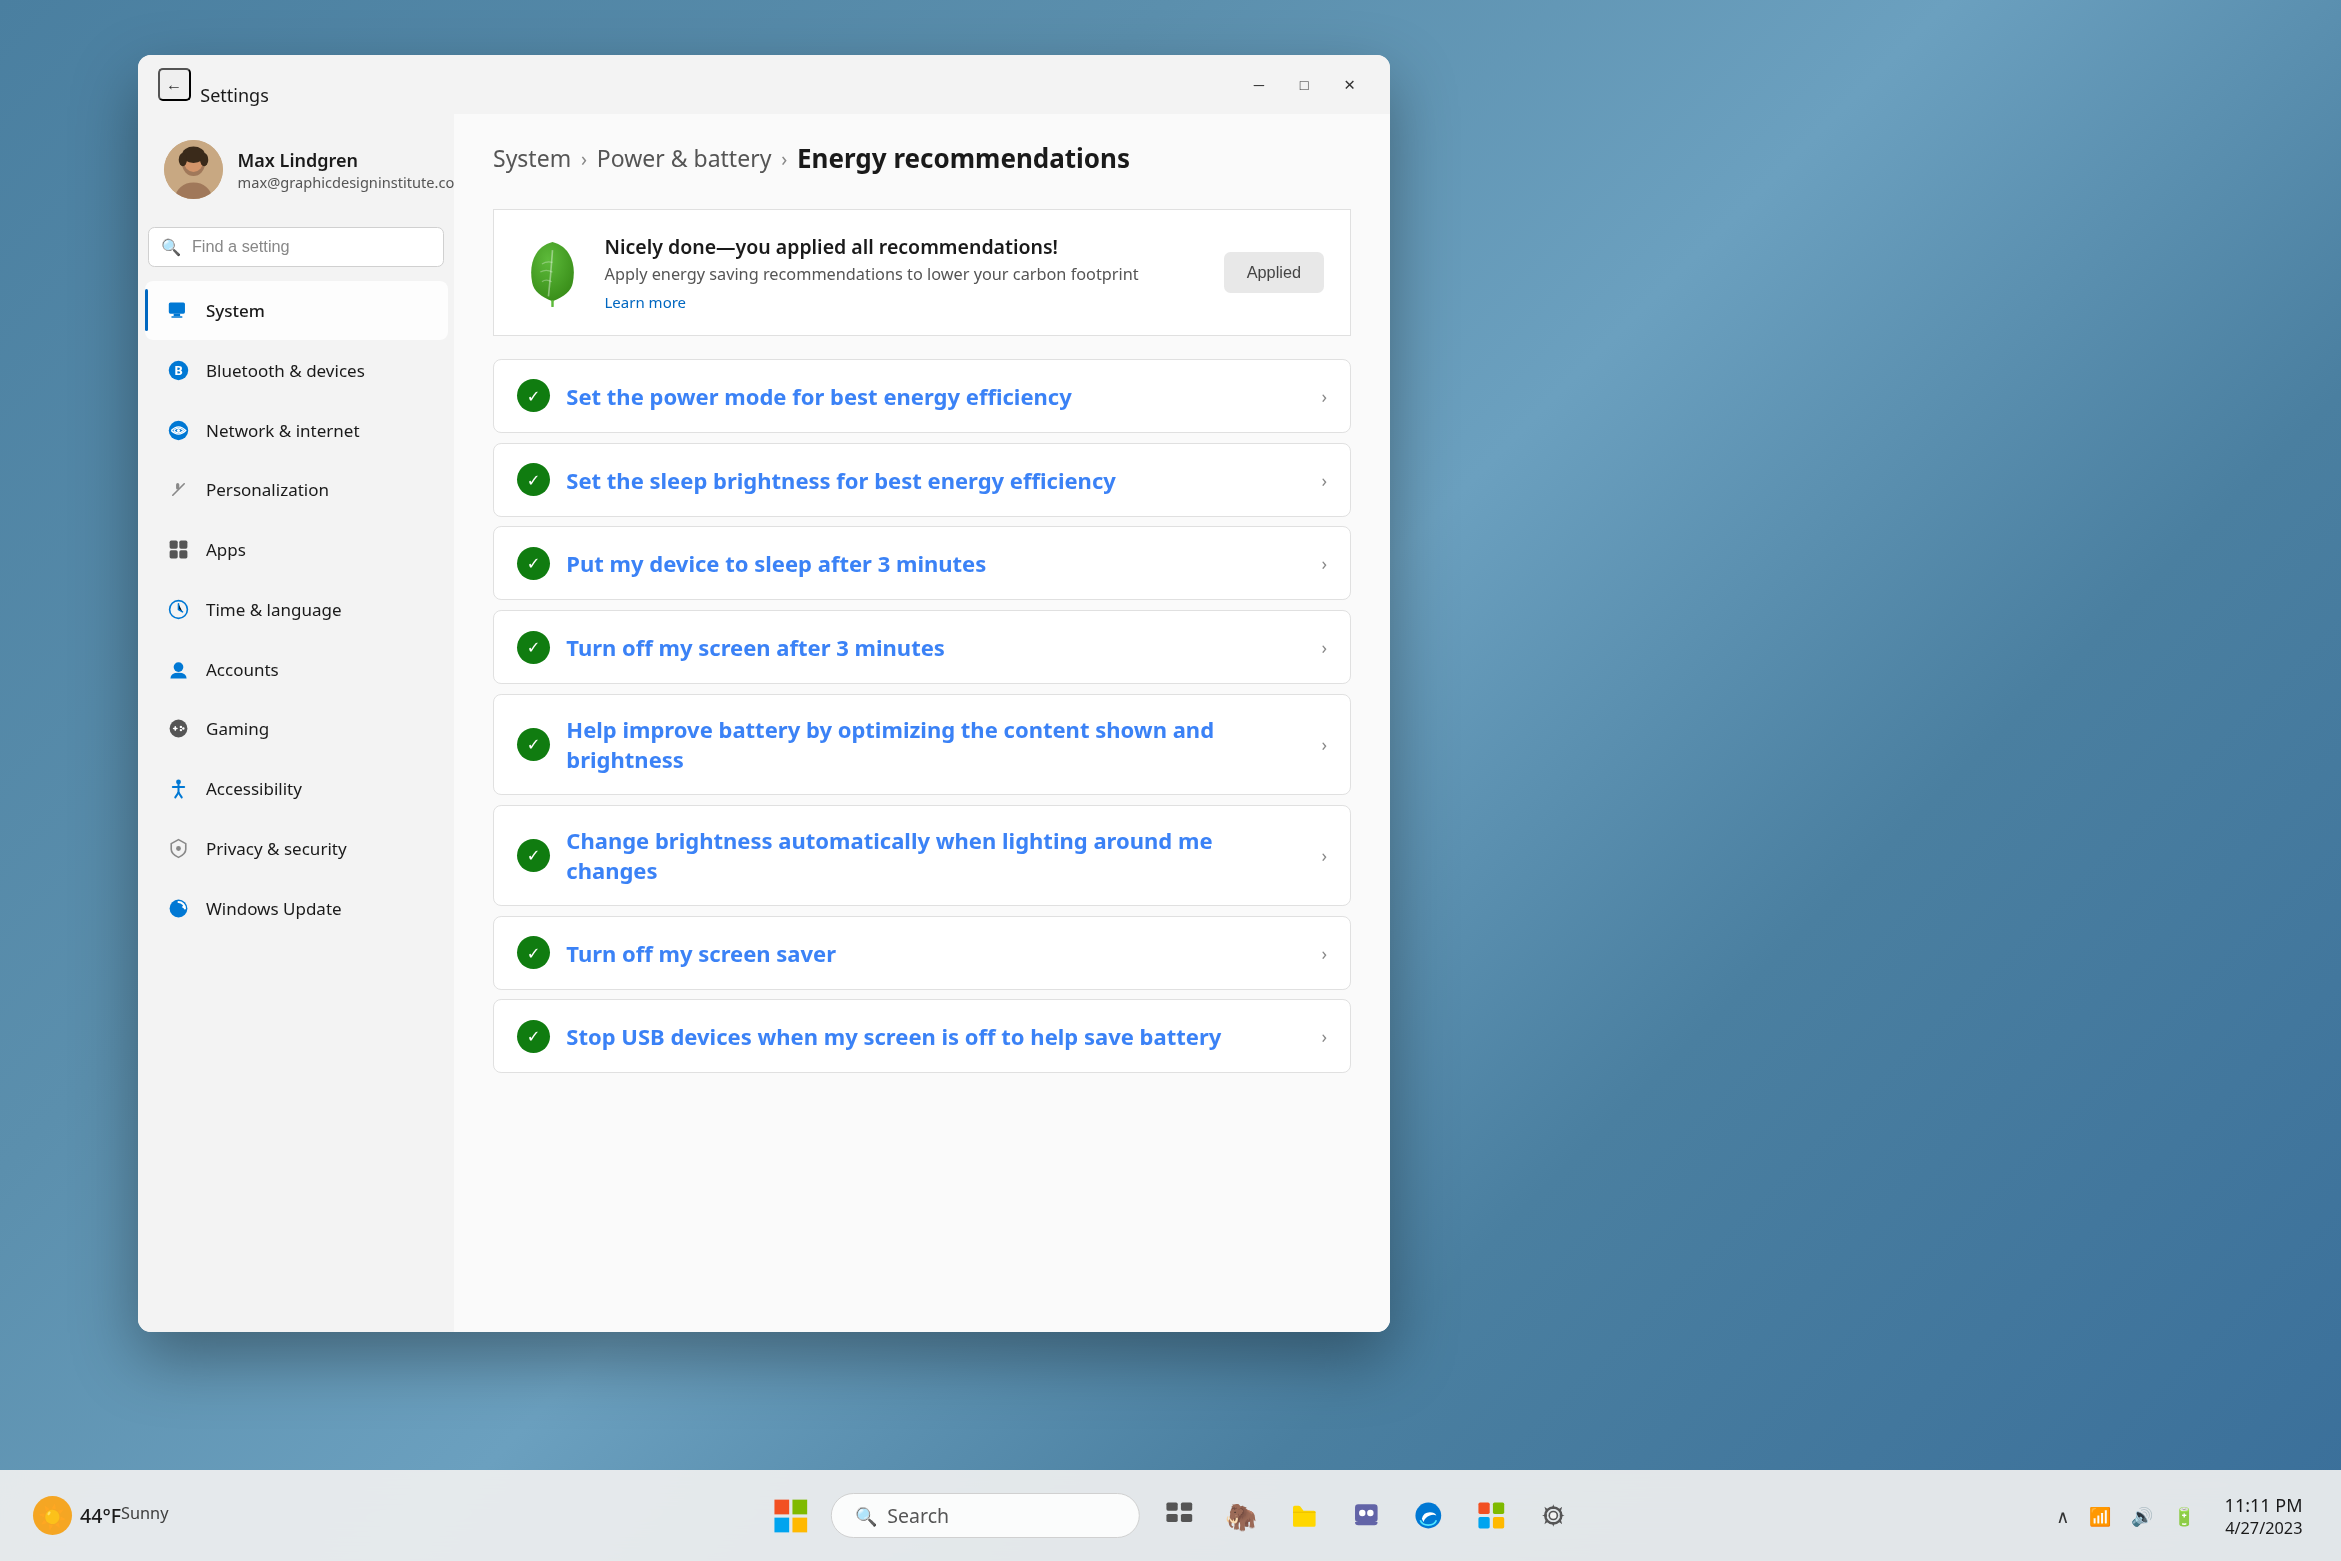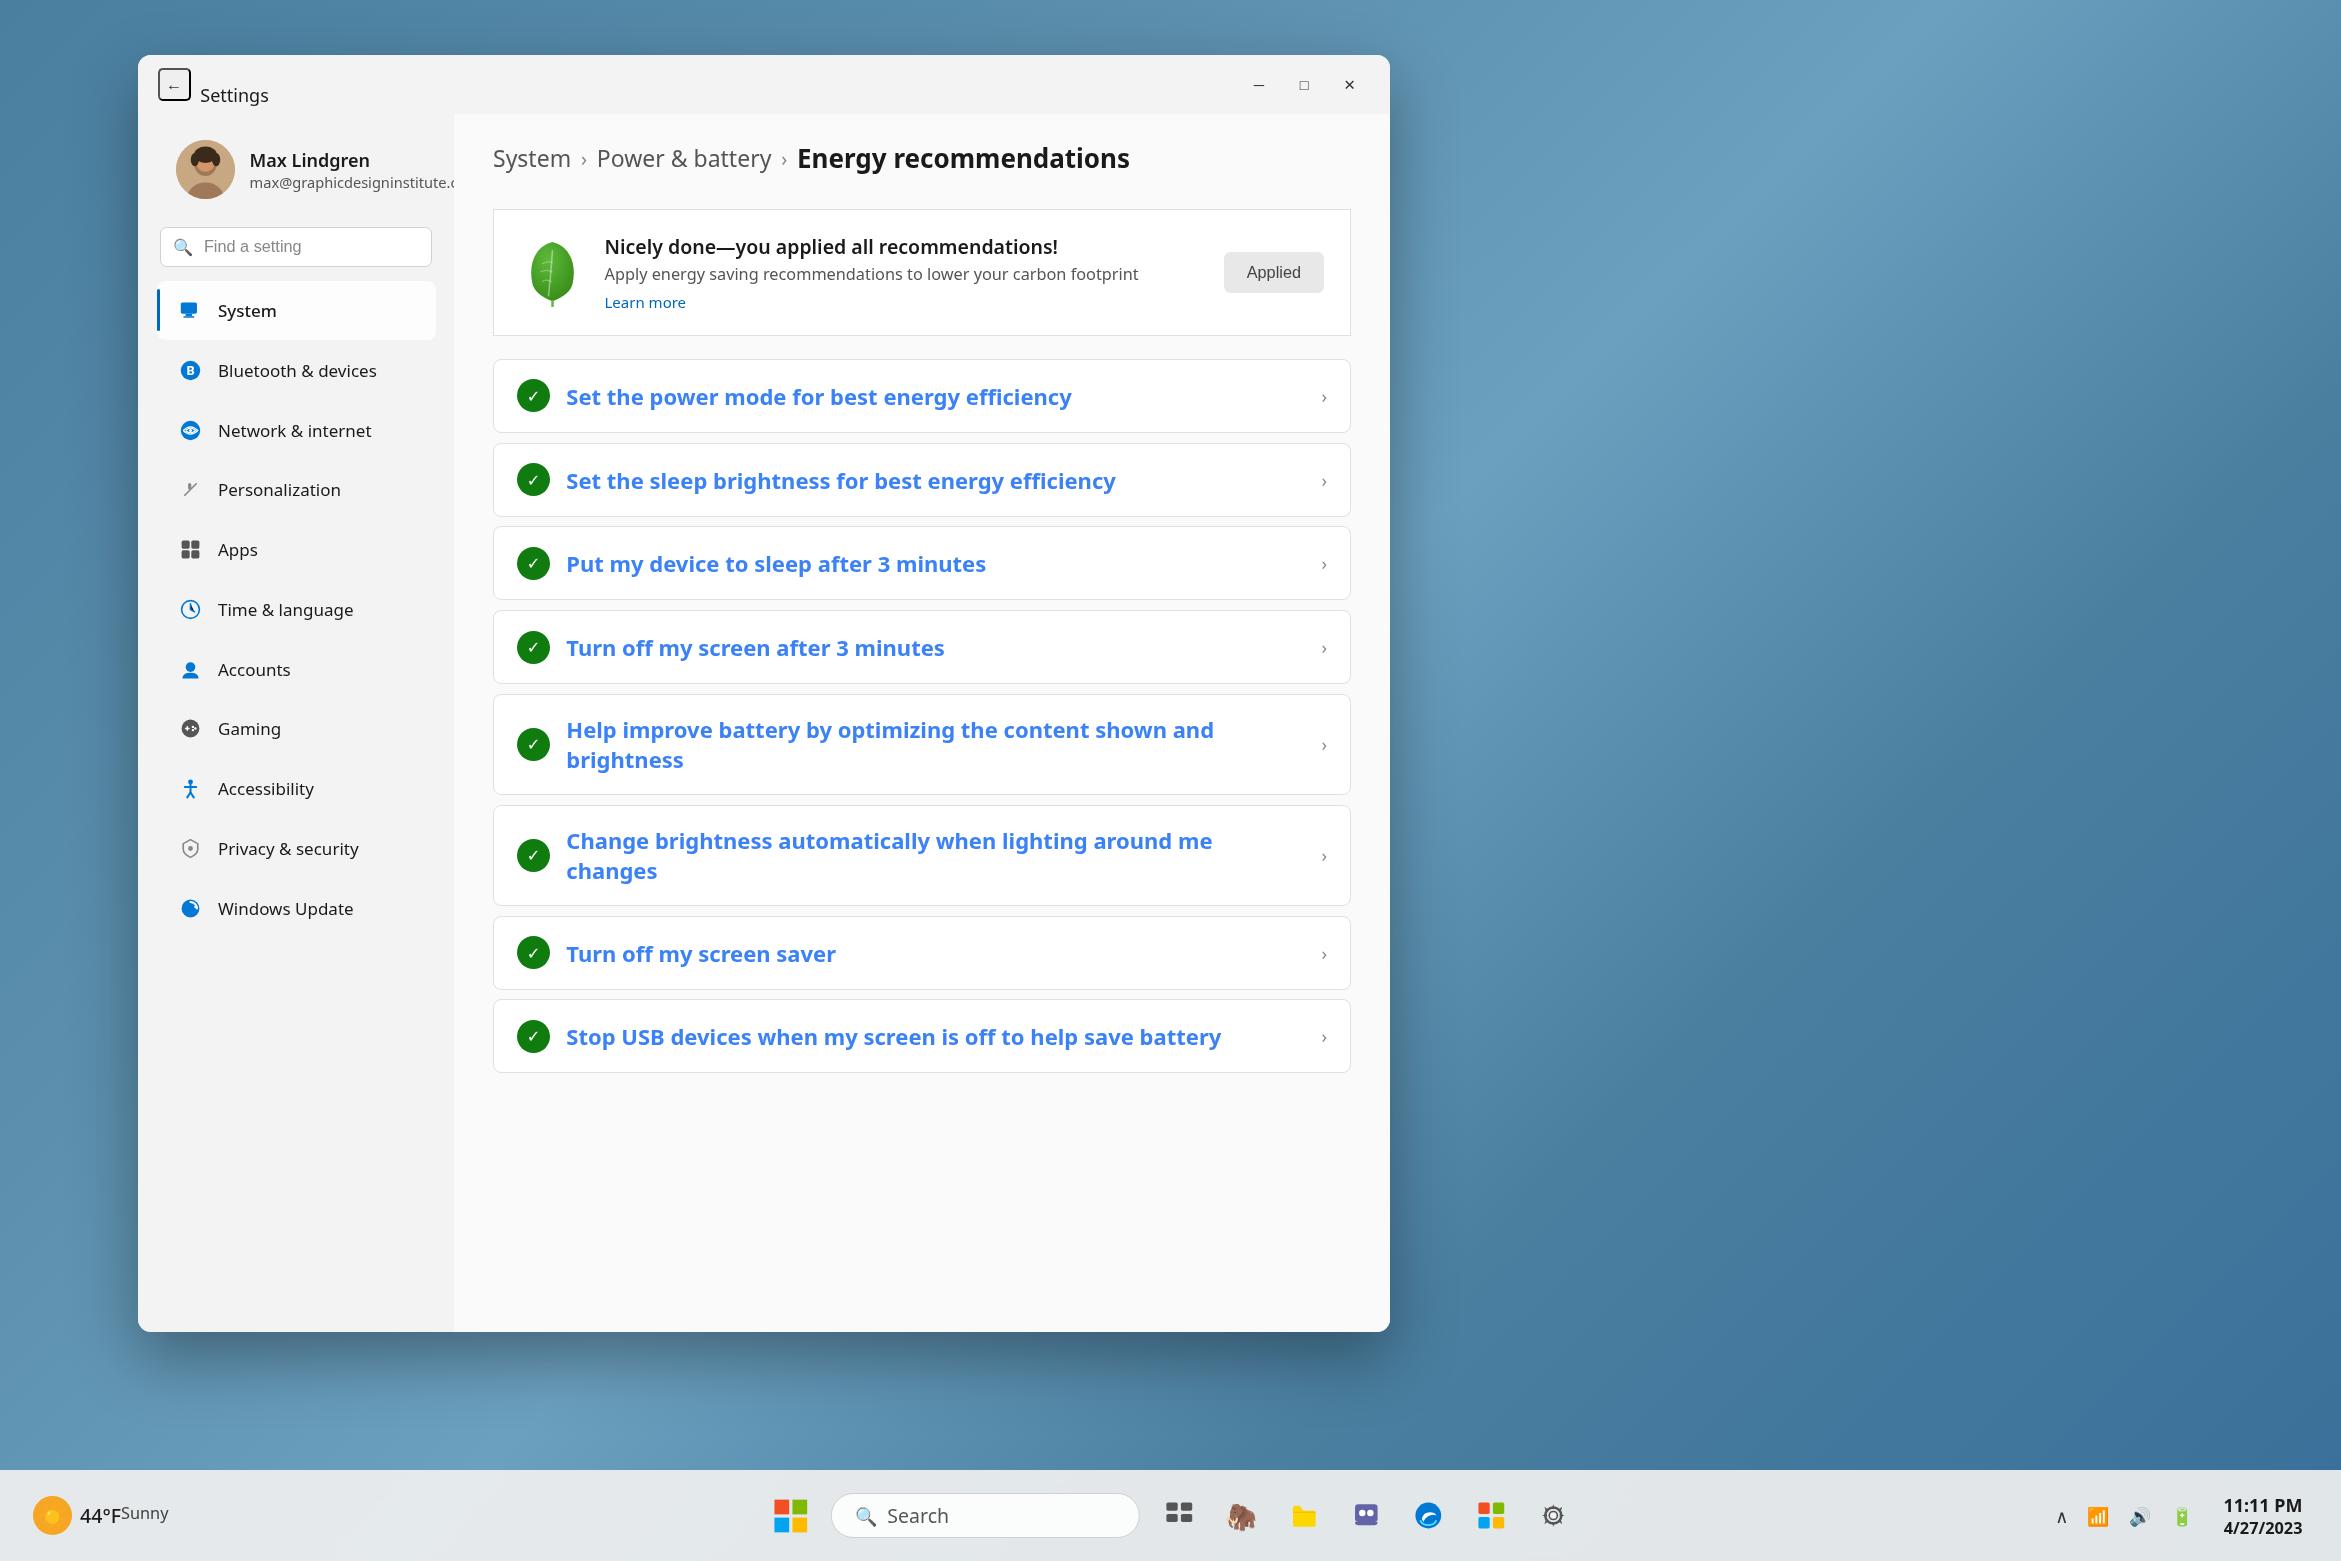--- a/index.html
+++ b/index.html
@@ -145,21 +145,20 @@
       cursor: pointer;
       padding: 6.5px;
       border-radius: 4.9px;
     }
 
     .taskbar-clock {
       text-align: right;
       cursor: pointer;
       padding: 3.3px 6.5px;
       border-radius: 4.9px;
-      font-weight: bold;
     }
 
     .clock-time {
       font-size: 18px;
       color: #1a1a1a;
     }
 
     .clock-date {
       font-size: 16.3px;
       color: #1a1a1a;
@@ -234,21 +233,21 @@
       display: flex;
       flex: 1;
       overflow: hidden;
     }
 
     
     .sidebar {
       width: 316px;
       flex-shrink: 0;
       background: #f3f3f3;
-      padding: 13px 12px;
+      padding: 13px 0;
       overflow-y: auto;
       display: flex;
       flex-direction: column;
       gap: 1.6px;
     }
 
     .user-profile {
       display: flex;
       align-items: center;
       gap: 14.6px;

